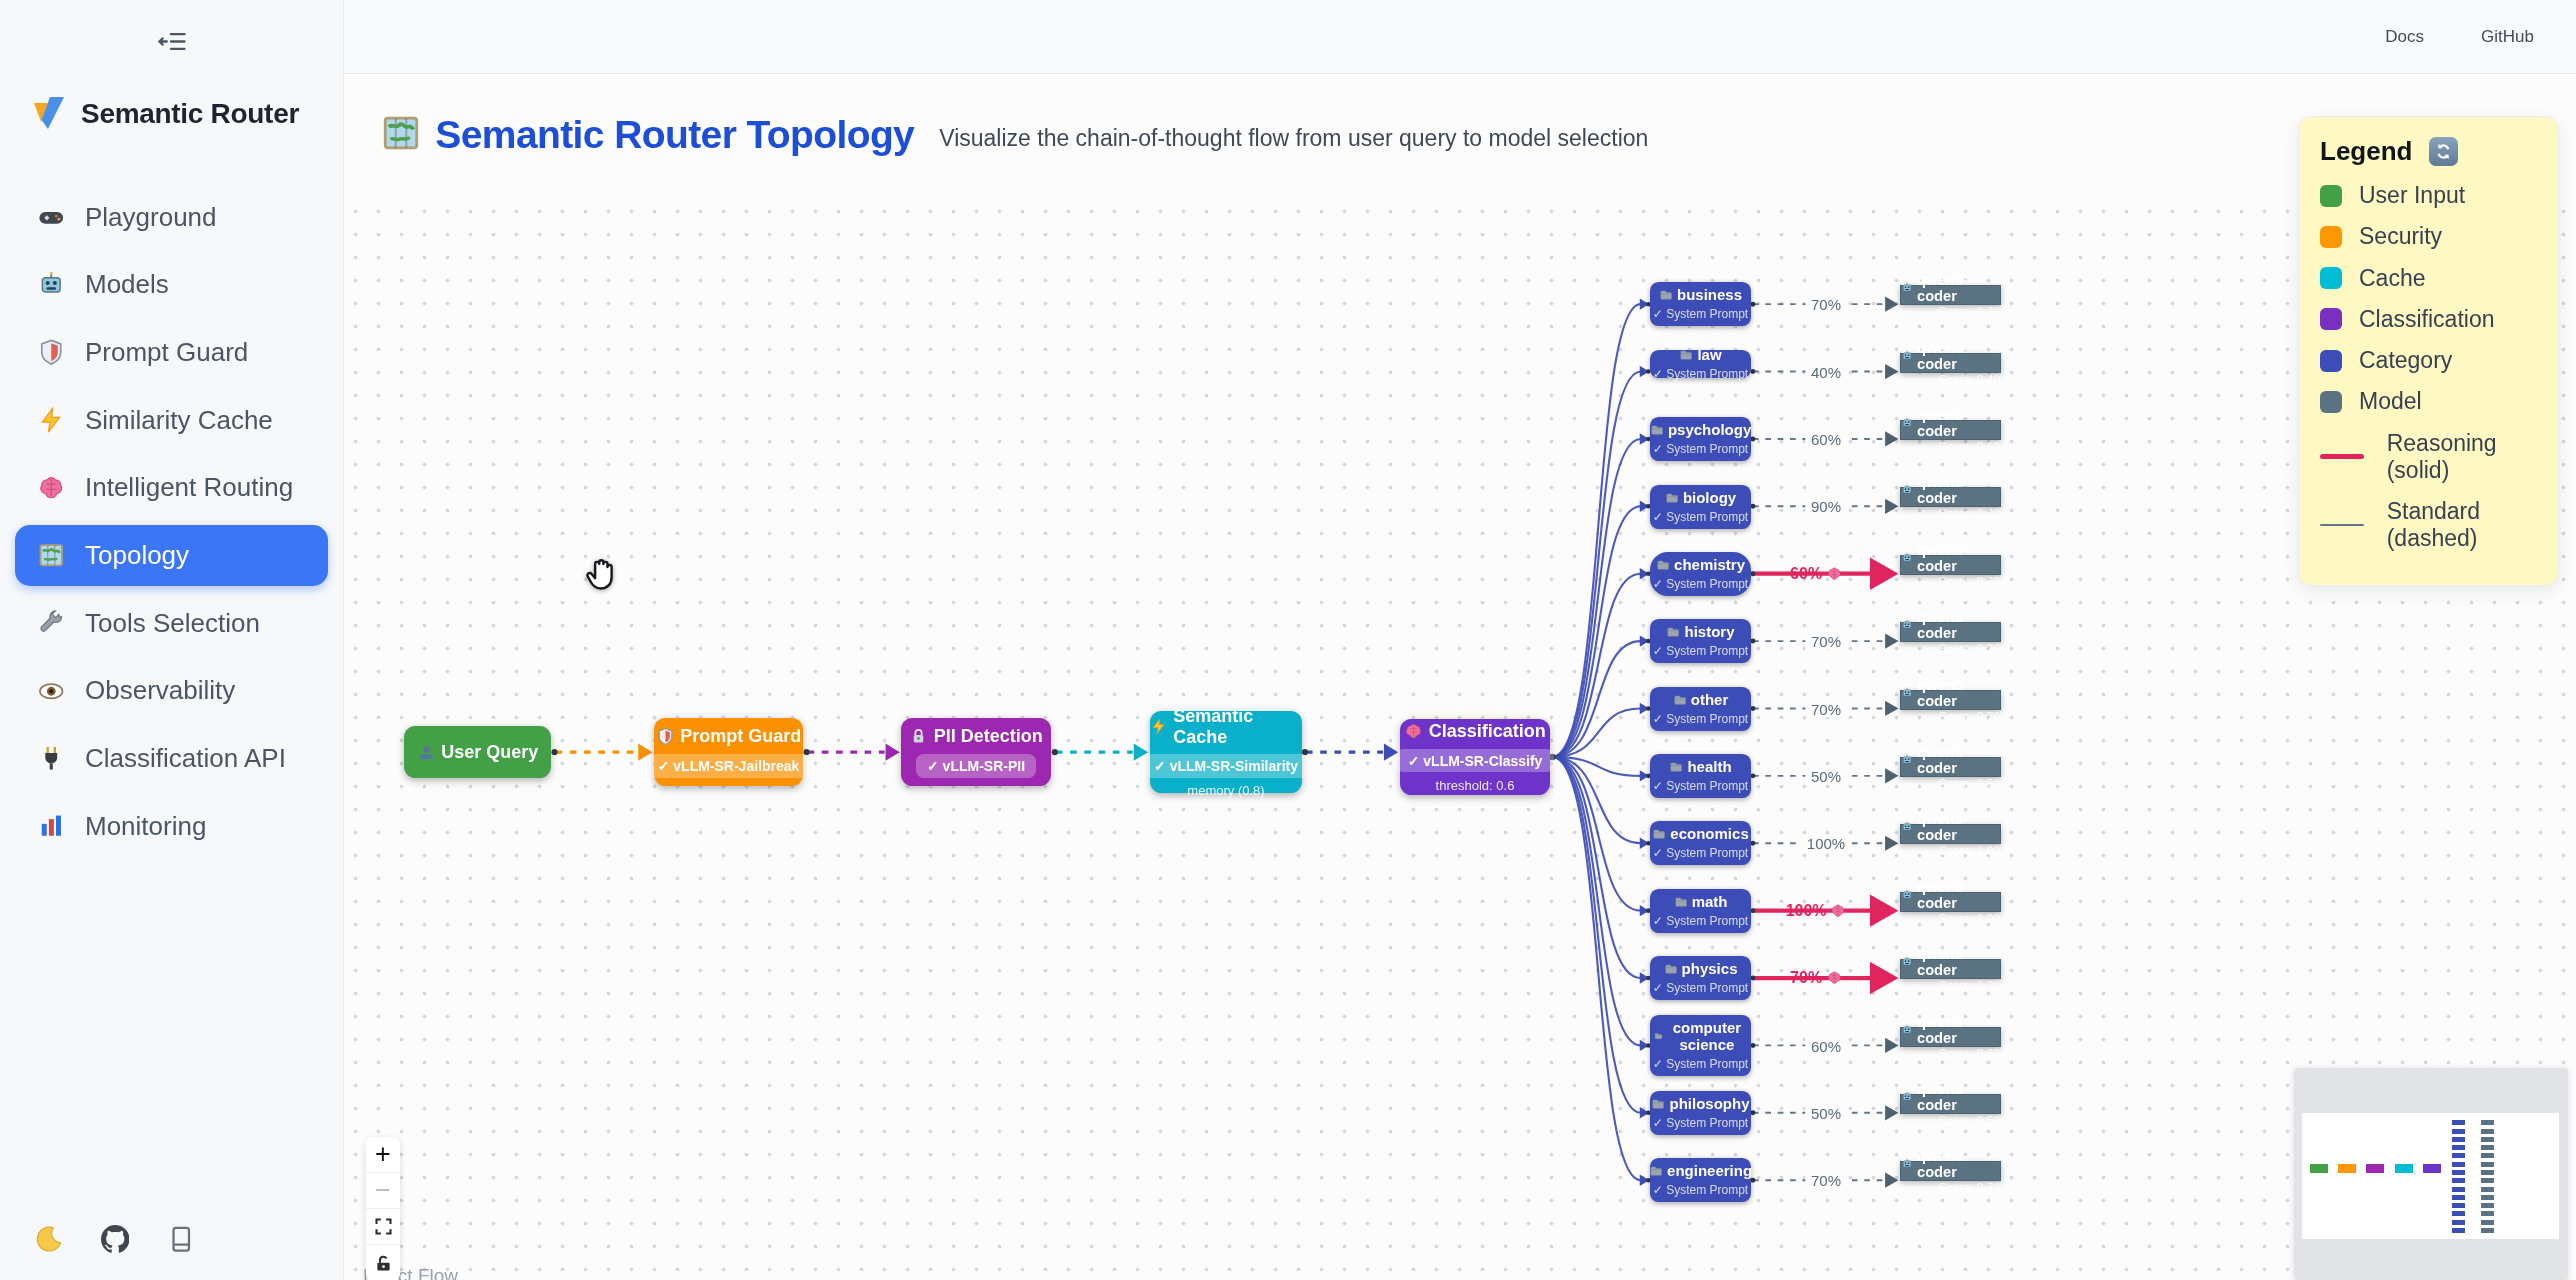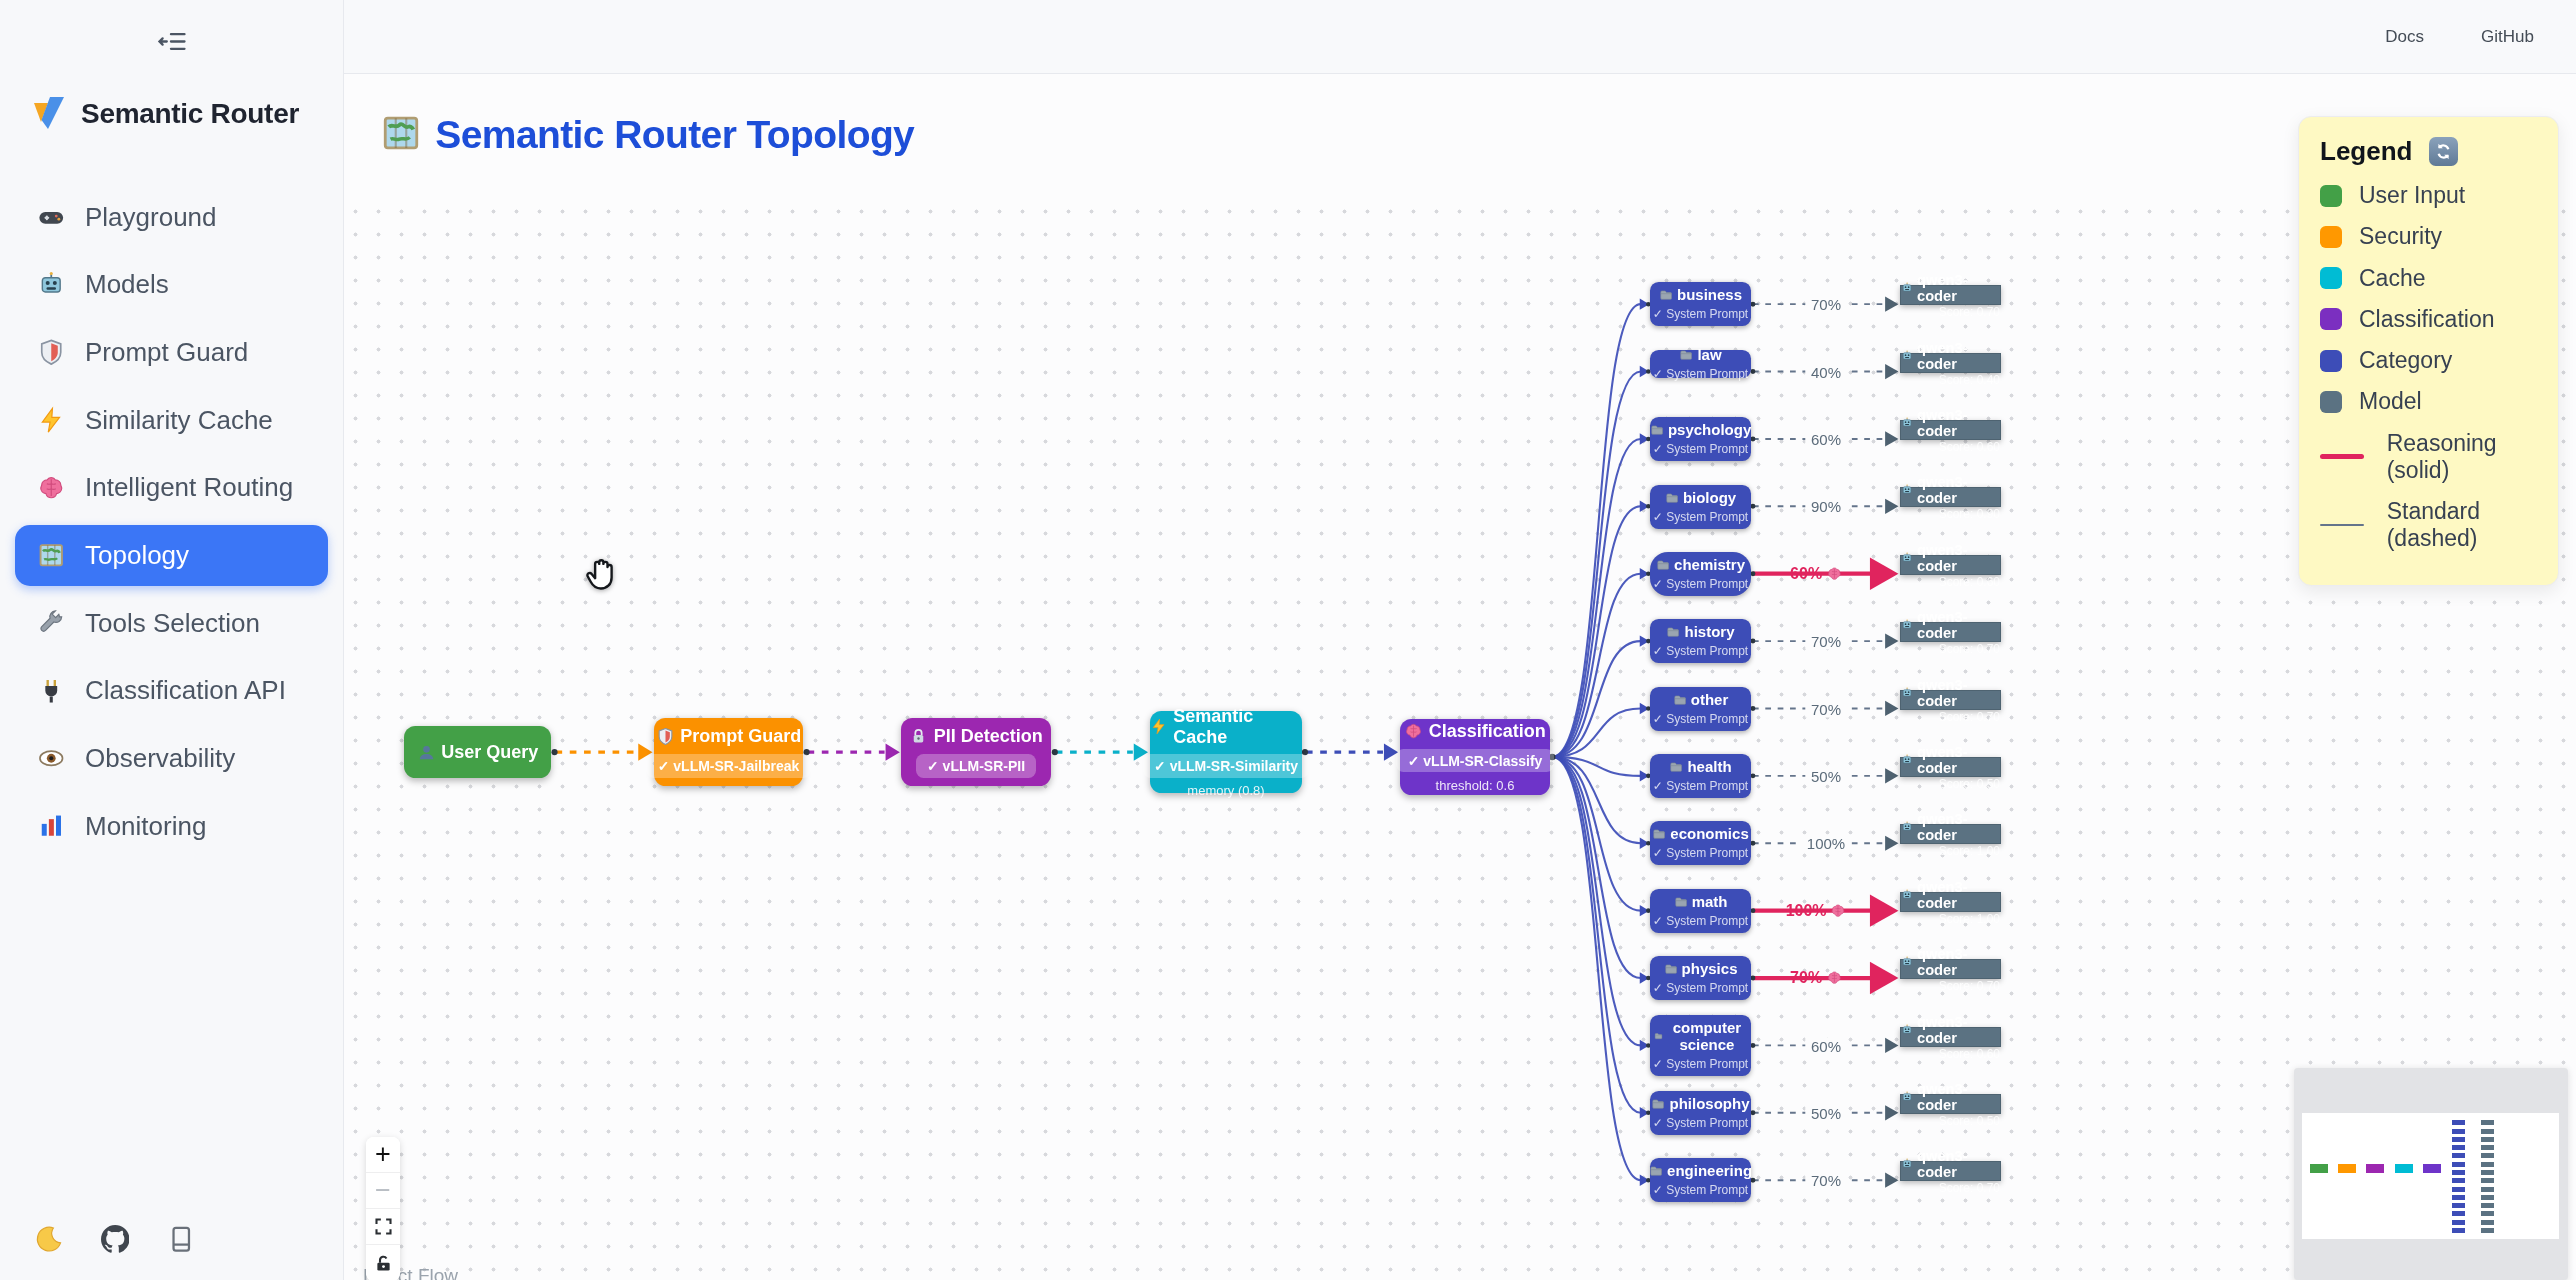--- a/index.html
+++ b/index.html
@@ -184,36 +184,36 @@
           <span class="nicon">
             <svg width="28.5" height="28.5" viewBox="0 0 24 24">
               <path d="M20.8 6.6a4.9 4.9 0 0 1-6.6 4.4l-7 7a2.15 2.15 0 0 1-3.2-3.2l7-7A4.9 4.9 0 0 1 15.5 1.6l-2.7 2.7 2.9 2.9 2.7-2.7c.3.6.4 1.3.4 2.1z" fill="#98a1ab" stroke="#6d7680" stroke-width="1"></path>
             </svg>
           </span>
           <span>Tools Selection</span>
         </div>
         <div class="nav-item">
           <span class="nicon">
             <svg width="28.5" height="28.5" viewBox="0 0 24 24">
+              <ellipse cx="12" cy="12" rx="9.5" ry="6" fill="#fff" stroke="#8c7a5f" stroke-width="1.4"></ellipse>
+              <circle cx="12" cy="12" r="3.7" fill="#8a5a2b"></circle>
+              <circle cx="12" cy="12" r="1.7" fill="#1d1d1f"></circle>
+            </svg>
+          </span>
+          <span>Observability</span>
+        </div>
+        <div class="nav-item">
+          <span class="nicon">
+            <svg width="28.5" height="28.5" viewBox="0 0 24 24">
               <path d="M9 2.5v5M15 2.5v5" stroke="#caa23a" stroke-width="2"></path>
               <path d="M7 7.5h10v4a5 5 0 0 1-5 5 5 5 0 0 1-5-5z" fill="#383c43"></path>
               <path d="M12 16.5v5" stroke="#383c43" stroke-width="2.6"></path>
             </svg>
           </span>
           <span>Classification API</span>
-        </div>
-        <div class="nav-item">
-          <span class="nicon">
-            <svg width="28.5" height="28.5" viewBox="0 0 24 24">
-              <ellipse cx="12" cy="12" rx="9.5" ry="6" fill="#fff" stroke="#8c7a5f" stroke-width="1.4"></ellipse>
-              <circle cx="12" cy="12" r="3.7" fill="#8a5a2b"></circle>
-              <circle cx="12" cy="12" r="1.7" fill="#1d1d1f"></circle>
-            </svg>
-          </span>
-          <span>Observability</span>
         </div>
         <div class="nav-item">
           <span class="nicon">
             <svg width="28.5" height="28.5" viewBox="0 0 24 24">
               <rect x="4" y="10" width="4.2" height="10" fill="#2a72e8"></rect>
               <rect x="10" y="6" width="4.2" height="14" fill="#d8453a"></rect>
               <rect x="16" y="3" width="4.2" height="17" fill="#2a72e8"></rect>
             </svg>
           </span>
           <span>Monitoring</span>
@@ -243,20 +243,21 @@
       <div class="dots"></div>
 
       <div class="page-header">
         <span id="header-icon"><svg width="42" height="42" viewBox="0 0 24 24">
               <rect x="3" y="3.5" width="18" height="17" rx="1.5" fill="#aed8ec" stroke="#b09d72" stroke-width="1.6"></rect>
               <path d="M9 3.5v17M15 3.5v17" stroke="rgba(120,100,60,.45)" stroke-width="1.2"></path>
               <path d="M5 8.5c2-2 4 1 6-1s3 2 5 1 3 1.5 3 1.5" stroke="#4f9e52" stroke-width="2.2" fill="none"></path>
               <path d="M6 15.5c2-1 3 1 5 0s4 1 6-1" stroke="#4f9e52" stroke-width="2" fill="none"></path>
             </svg></span>
         <h1>Semantic Router Topology</h1>
+        <p>Visualize the chain-of-thought flow from user query to model selection</p>
       </div>
 
       <div id="flow">
           <svg id="edges" width="2232" height="1206" viewBox="0 0 2346 1268">
             <line x1="222" y1="713" x2="308" y2="713" stroke="#fb9100" stroke-width="3.5" stroke-dasharray="7 8"></line>
             <circle cx="221" cy="713" r="3.2" fill="#2f3a45"></circle>
             <polygon points="309,704 309,722 324,713" fill="#fb9100"></polygon>
             <line x1="487" y1="713" x2="568" y2="713" stroke="#9c27b0" stroke-width="3.5" stroke-dasharray="7 8"></line>
             <circle cx="486" cy="713" r="3.2" fill="#2f3a45"></circle>
             <polygon points="569,704 569,722 584,713" fill="#9c27b0"></polygon>

